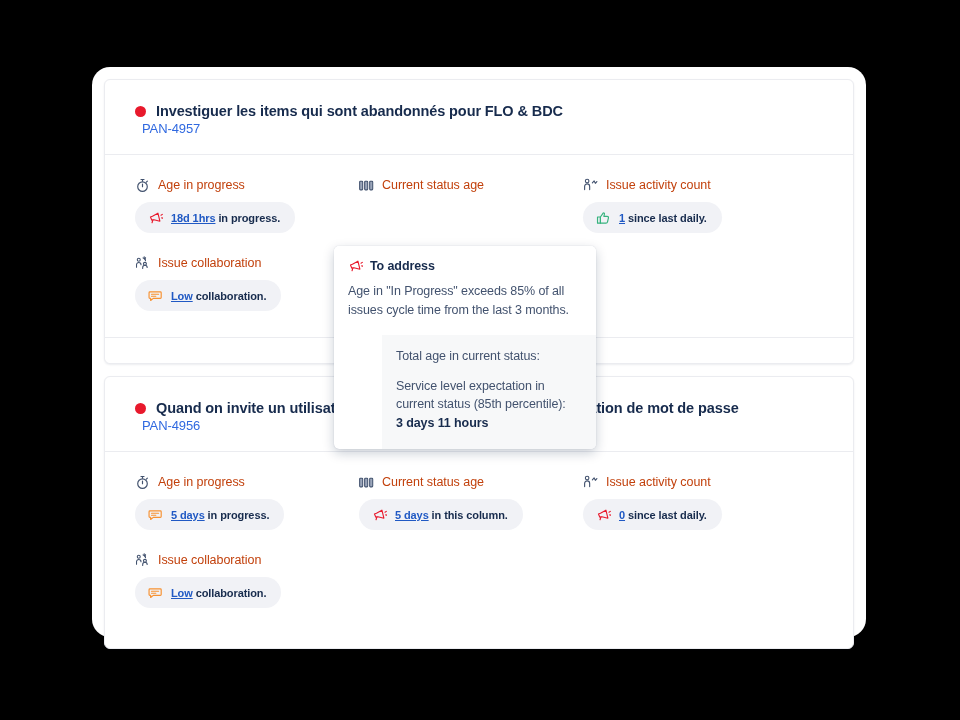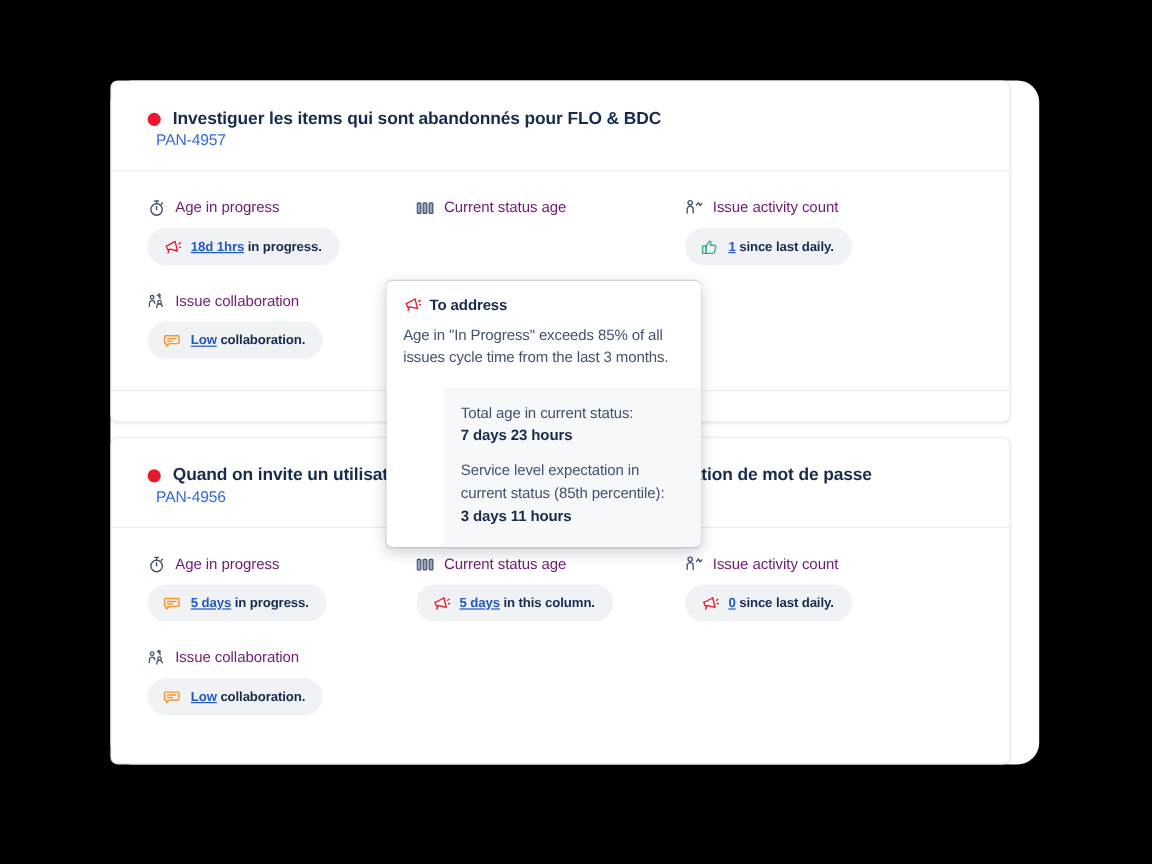--- a/index.html
+++ b/index.html
@@ -19,20 +19,21 @@
   
   .shell {
     position: absolute;
     left: 92px;
     top: 67px;
     width: 774px;
     height: 570px;
     background: #ffffff;
     border-radius: 18px;
     box-shadow: 0 6px 18px rgba(0,0,0,0.30), 0 1px 3px rgba(0,0,0,0.25);
+    padding: 12px;
   }
 
   .shell-inner {
     position: relative;
     width: 100%;
     height: 100%;
   }
 
   
   .card {
@@ -105,21 +106,21 @@
   .metric-label {
     display: flex;
     align-items: center;
     gap: 8px;
     margin-bottom: 9px;
     height: 16px;
   }
 
   .metric-label-text {
     font-size: 12.5px;
-    color: #701a75;
+    color: #c2410c;
     letter-spacing: -0.05px;
   }
 
   .pill {
     display: inline-flex;
     align-items: center;
     gap: 8px;
     background: #F1F2F6;
     border-radius: 16px;
     padding: 7px 15px 7px 13px;
@@ -441,21 +442,20 @@
               <path d="M13.9 4.5l1.4-.9M14.6 7.4l1.3.2"></path>
             </svg>
           </span>
           <span class="tt-head-text">To address</span>
         </div>
         <div class="tt-desc">Age in "In Progress" exceeds 85% of all issues cycle time from the last 3 months.</div>
       </div>
       <div class="tt-bottom">
         <div class="tt-block">
           <div class="tt-key">Total age in current status:</div>
-          <div class="tt-val">7 days 23 hours</div>
         </div>
         <div class="tt-block">
           <div class="tt-key">Service level expectation in current status (85th percentile):</div>
           <div class="tt-val">3 days 11 hours</div>
         </div>
       </div>
     </div>
 
   </div>
 </div>

